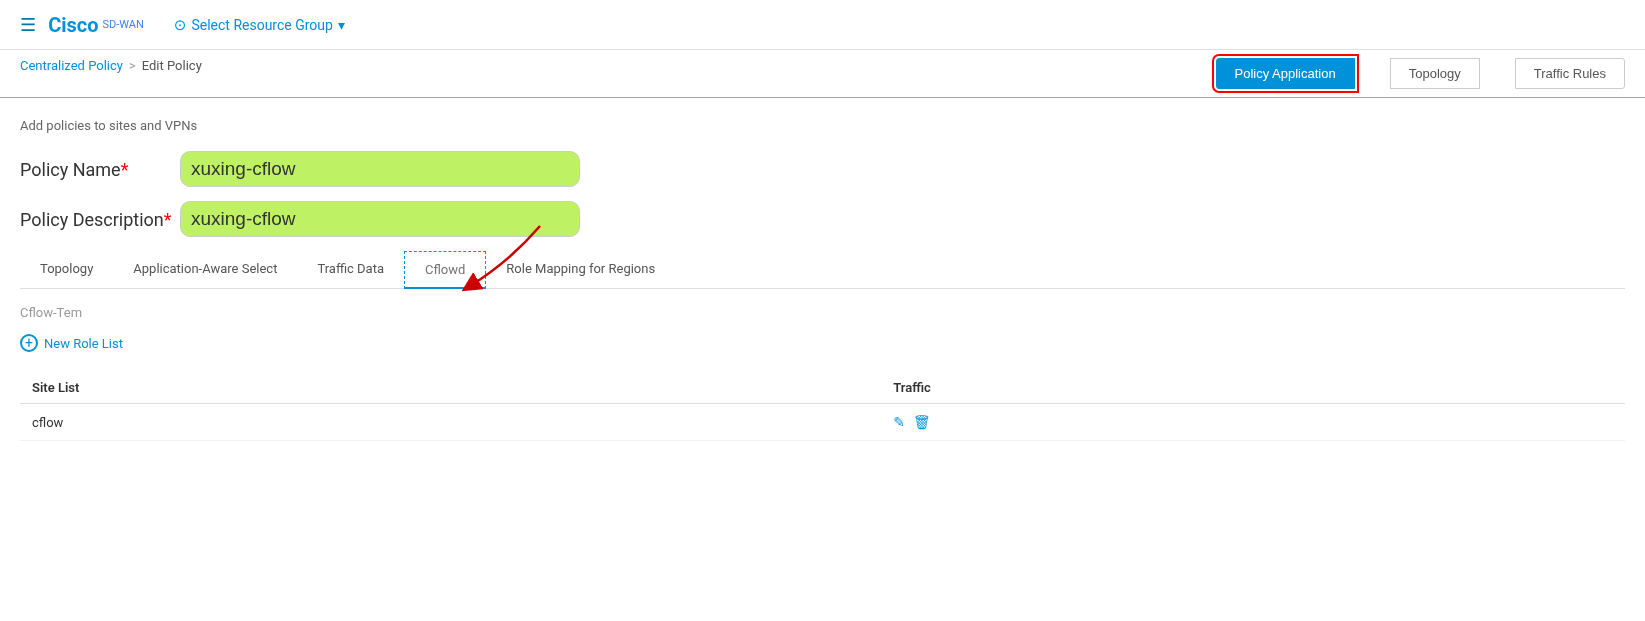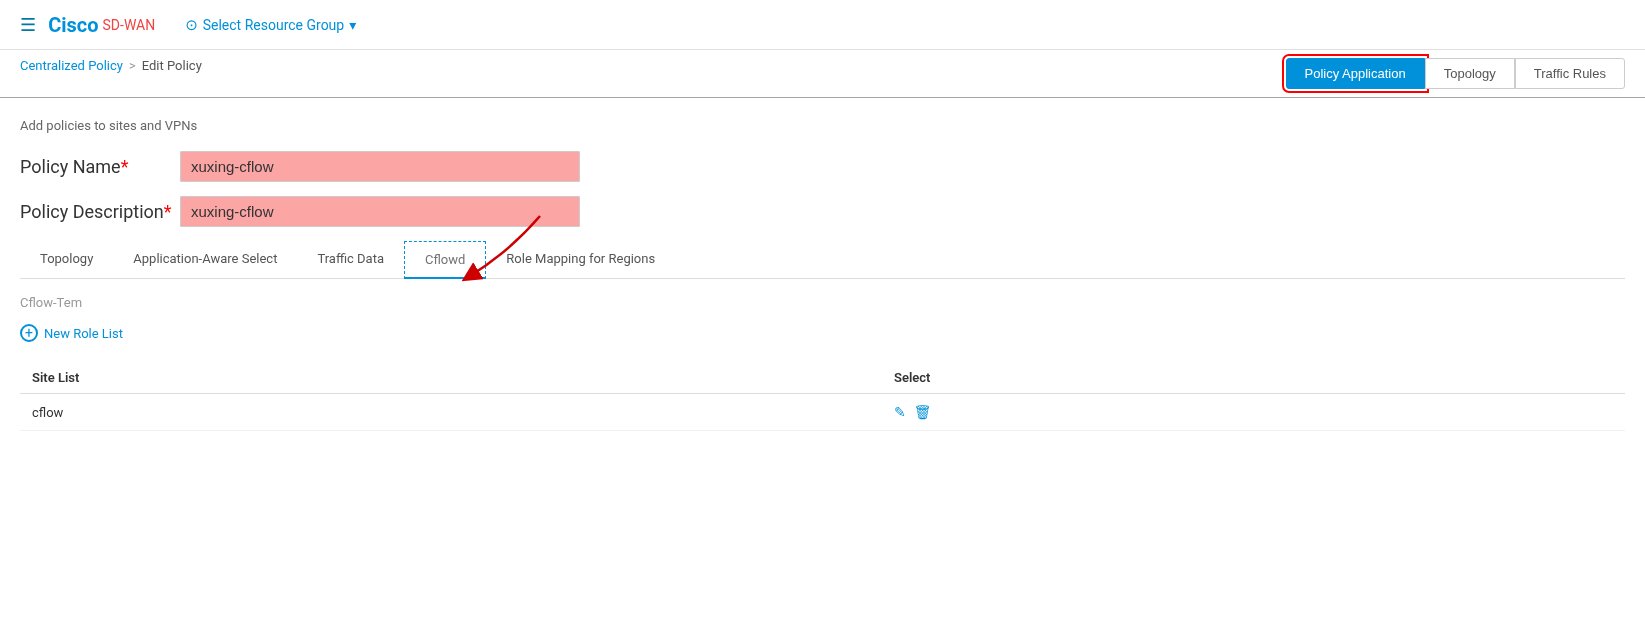--- a/index.html
+++ b/index.html
@@ -25,23 +25,23 @@
       align-items: center;
       gap: 4px;
       margin-right: 30px;
     }
     .brand-cisco {
       color: #0091da;
       font-weight: 700;
       font-size: 20px;
     }
     .brand-sdwan {
-      color: #ef4444;
+      color: #3b82f6;
       font-weight: 400;
-      font-size: 14px;
+      font-size: 11px;
     }
     .resource-group {
       display: flex;
       align-items: center;
       gap: 5px;
       color: #0091da;
       font-size: 14px;
       cursor: pointer;
     }
     .resource-group-icon {
@@ -86,20 +86,21 @@
       gap: 0;
     }
     .tab-btn {
       padding: 7px 18px;
       border: 1px solid #ccc;
       background: #fff;
       color: #555;
       font-size: 13px;
       cursor: pointer;
       border-radius: 0;
+      margin-left: 35px;
     }
     .tab-btn:first-child {
       border-radius: 3px 0 0 3px;
     }
     .tab-btn:last-child {
       border-radius: 0 3px 3px 0;
     }
     .tab-btn.active {
       background: #0091da;
       color: #fff;
@@ -133,24 +134,24 @@
       flex-shrink: 0;
     }
     .required-star {
       color: red;
     }
     .form-input {
       flex: 1;
       max-width: 400px;
       padding: 6px 10px;
       border: 1px solid #ccc;
-      border-radius: 1px;
-      font-size: 15px;
+      border-radius: 10px;
+      font-size: 19px;
       color: #333;
-      background: #fca5a5;
+      background: #bef264;
     }
 
     
     .sub-tabs {
       display: flex;
       align-items: center;
       border-bottom: 1px solid #ddd;
       margin-top: 10px;
       gap: 0;
     }
@@ -308,21 +309,21 @@
 
     <div class="new-site-btn">
       <div class="plus-circle">+</div>
       <span>New Role List</span>
     </div>
 
     <table class="data-table">
       <thead>
         <tr>
           <th>Site List</th>
-          <th>Select</th>
+          <th>Traffic</th>
         </tr>
       </thead>
       <tbody>
         <tr>
           <td>cflow</td>
           <td>
             <div class="action-icons">
               <span class="icon-edit">✎</span>
               <span class="icon-delete">🗑</span>
             </div>

